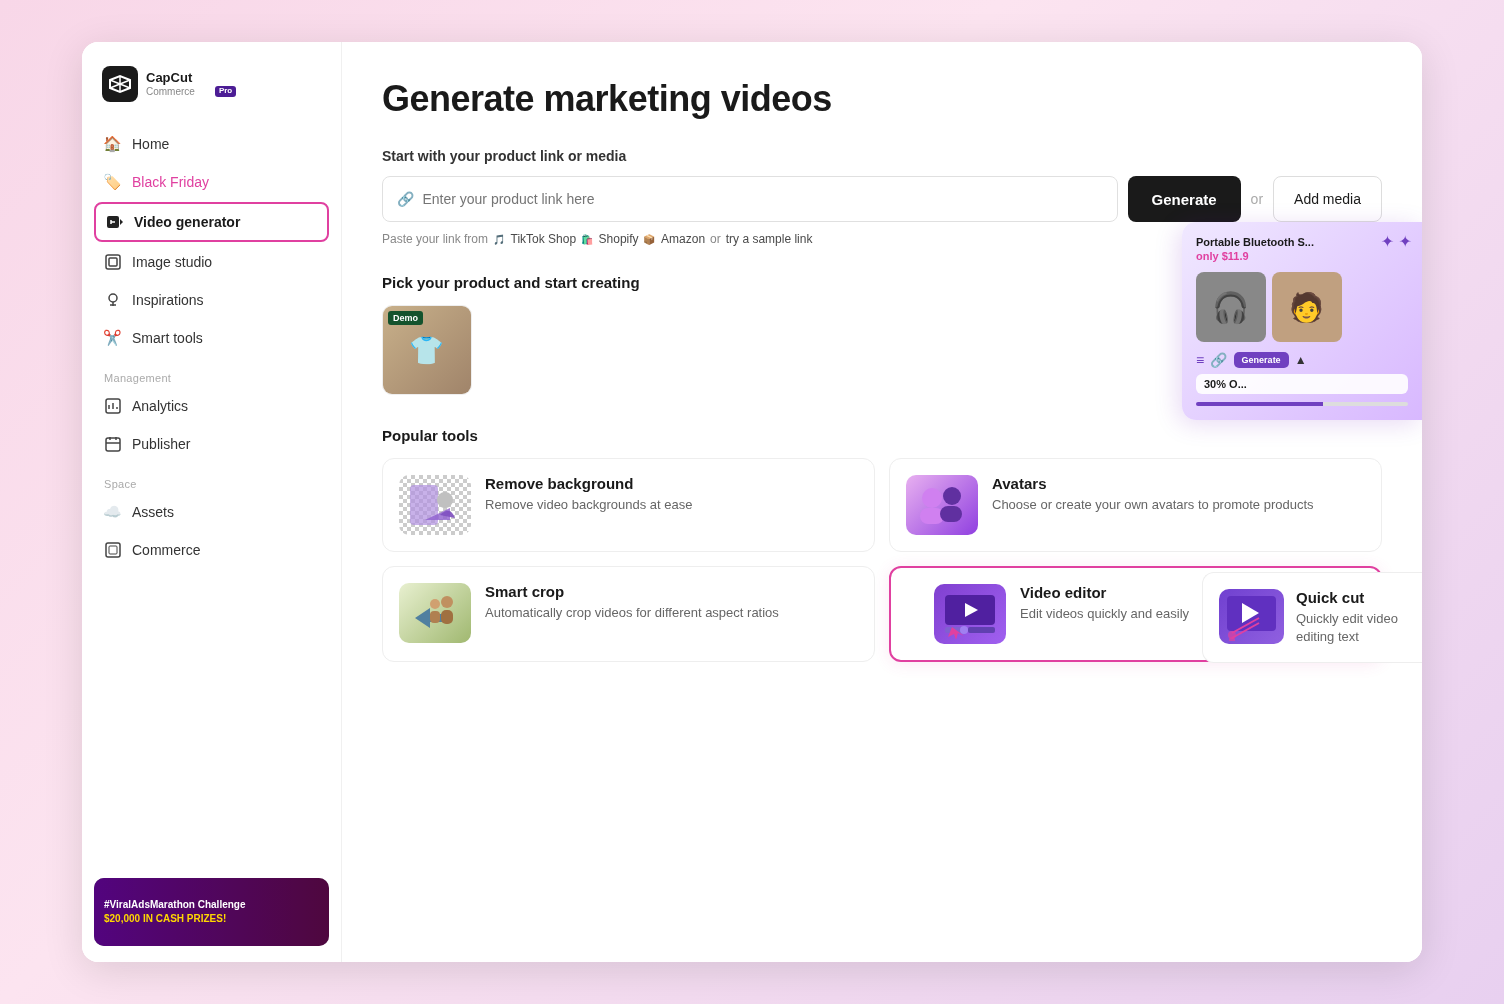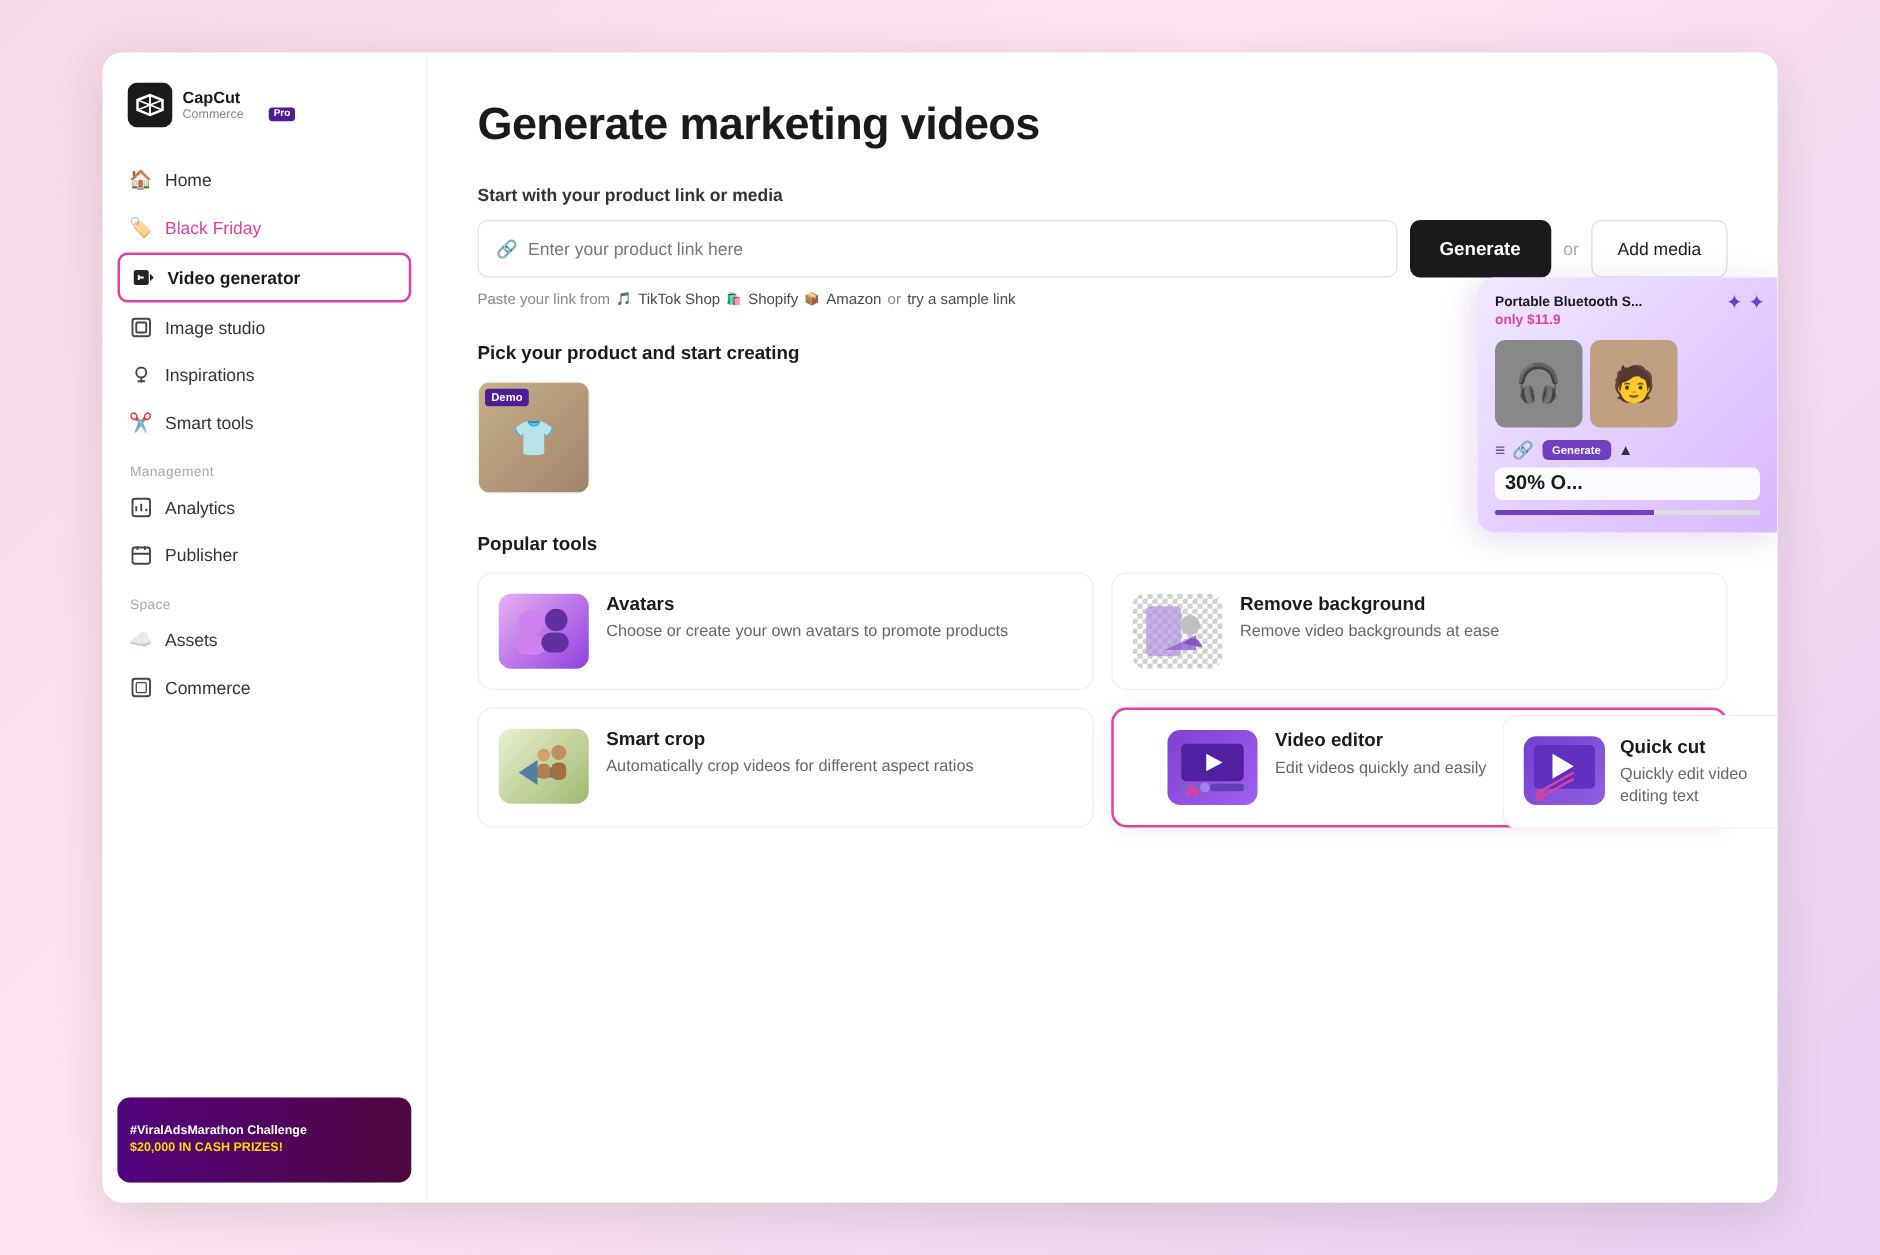--- a/index.html
+++ b/index.html
@@ -257,21 +257,21 @@
       background: linear-gradient(135deg, #c8b08a 0%, #a0846a 100%);
       display: flex;
       align-items: center;
       justify-content: center;
       font-size: 28px;
     }
     .demo-badge {
       position: absolute;
       top: 5px;
       left: 5px;
-      background: #4c1d95;
+      background: #14532d;
       color: #fff;
       font-size: 9px;
       font-weight: 700;
       padding: 2px 5px;
       border-radius: 3px;
     }
     .popular-title {
       font-size: 15px;
       font-weight: 700;
       color: #1a1a1a;
@@ -401,21 +401,21 @@
       position: absolute;
       top: 10px;
       right: 10px;
       font-size: 16px;
       color: #7040c0;
     }
     .preview-discount-badge {
       background: rgba(255,255,255,0.9);
       border-radius: 6px;
       padding: 4px 8px;
-      font-size: 16px;
+      font-size: 11px;
       font-weight: 700;
       color: #1a1a1a;
       margin-top: 6px;
     }
     .preview-bar {
       height: 4px;
       background: linear-gradient(90deg, #7040c0 60%, #ddd 60%);
       border-radius: 2px;
       margin-top: 8px;
     }
@@ -584,50 +584,50 @@
       <div class="product-card">
         <div class="product-img">👕</div>
         <div class="demo-badge">Demo</div>
       </div>
     </div>
 
     <div class="popular-title">Popular tools</div>
     <div class="tools-grid">
 
       <div class="tool-card">
+        <div class="tool-icon-wrap checker-bg" style="position:relative;">
+          <svg width="60" height="50" viewBox="0 0 60 50">
+            <rect x="5" y="5" width="28" height="40" rx="4" fill="#b090e0" opacity="0.7"></rect>
+            <circle cx="40" cy="20" r="8" fill="#c0c0c0"></circle>
+            <polygon points="20,40 45,40 45,28" fill="#9060d0" opacity="0.8"></polygon>
+            <path d="M35 35 Q45 25 50 38" fill="#8050c0" opacity="0.9"></path>
+          </svg>
+        </div>
+        <div class="tool-info">
+          <div class="tool-name">Remove background</div>
+          <div class="tool-desc">Remove video backgrounds at ease</div>
+        </div>
+      </div>
+
+      <div class="tool-card">
         <div class="tool-icon-wrap tool-icon-avatars">
           <svg width="60" height="50" viewBox="0 0 60 50">
             <circle cx="20" cy="18" r="10" fill="#d080f0"></circle>
             <rect x="8" y="28" width="24" height="16" rx="8" fill="#d080f0"></rect>
             <circle cx="40" cy="16" r="9" fill="#6030a0"></circle>
             <rect x="28" y="26" width="22" height="16" rx="8" fill="#6030a0"></rect>
           </svg>
         </div>
         <div class="tool-info">
           <div class="tool-name">Avatars</div>
           <div class="tool-desc">Choose or create your own avatars to promote products</div>
         </div>
       </div>
 
       <div class="tool-card">
-        <div class="tool-icon-wrap checker-bg" style="position:relative;">
-          <svg width="60" height="50" viewBox="0 0 60 50">
-            <rect x="5" y="5" width="28" height="40" rx="4" fill="#b090e0" opacity="0.7"></rect>
-            <circle cx="40" cy="20" r="8" fill="#c0c0c0"></circle>
-            <polygon points="20,40 45,40 45,28" fill="#9060d0" opacity="0.8"></polygon>
-            <path d="M35 35 Q45 25 50 38" fill="#8050c0" opacity="0.9"></path>
-          </svg>
-        </div>
-        <div class="tool-info">
-          <div class="tool-name">Remove background</div>
-          <div class="tool-desc">Remove video backgrounds at ease</div>
-        </div>
-      </div>
-
-      <div class="tool-card">
         <div class="tool-icon-wrap tool-icon-smart-crop">
           <svg width="60" height="50" viewBox="0 0 60 50">
 
             <path d="M10 30 L25 20 L25 26 L40 26 L40 34 L25 34 L25 40 Z" fill="#5080a0"></path>
 
             <circle cx="42" cy="14" r="6" fill="#c09060"></circle>
             <rect x="36" y="22" width="12" height="14" rx="5" fill="#a07040"></rect>
             <circle cx="30" cy="16" r="5" fill="#d0a070"></circle>
             <rect x="25" y="23" width="10" height="12" rx="4" fill="#b08050"></rect>
           </svg>

